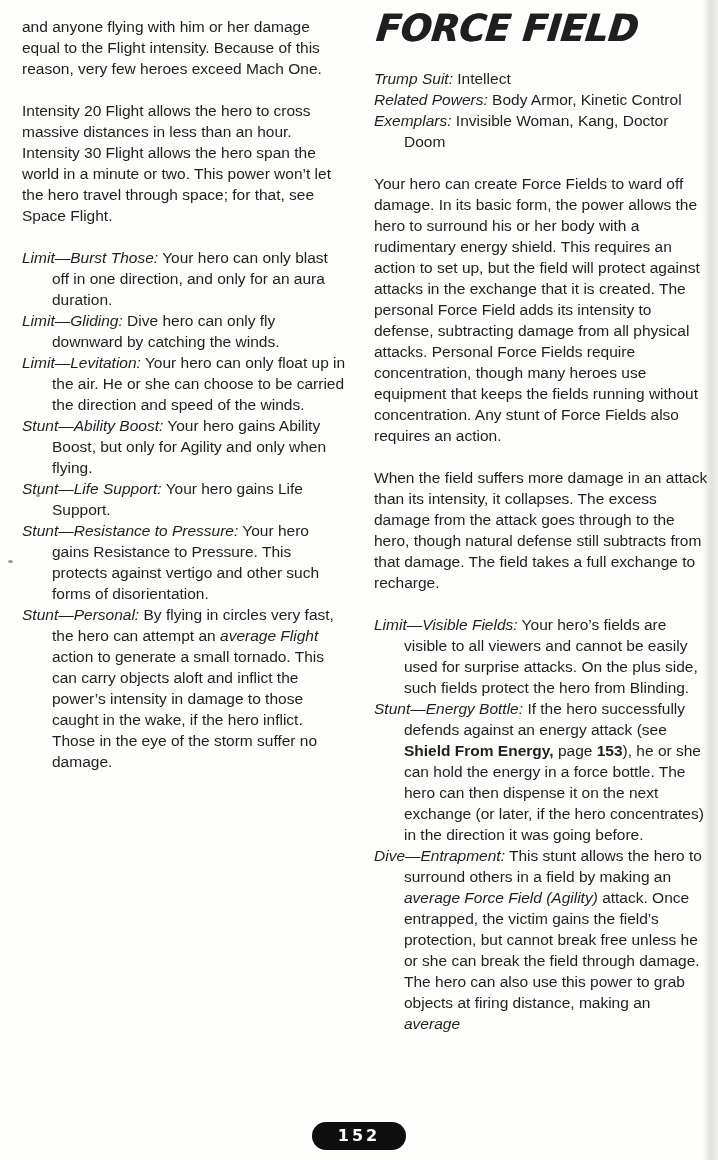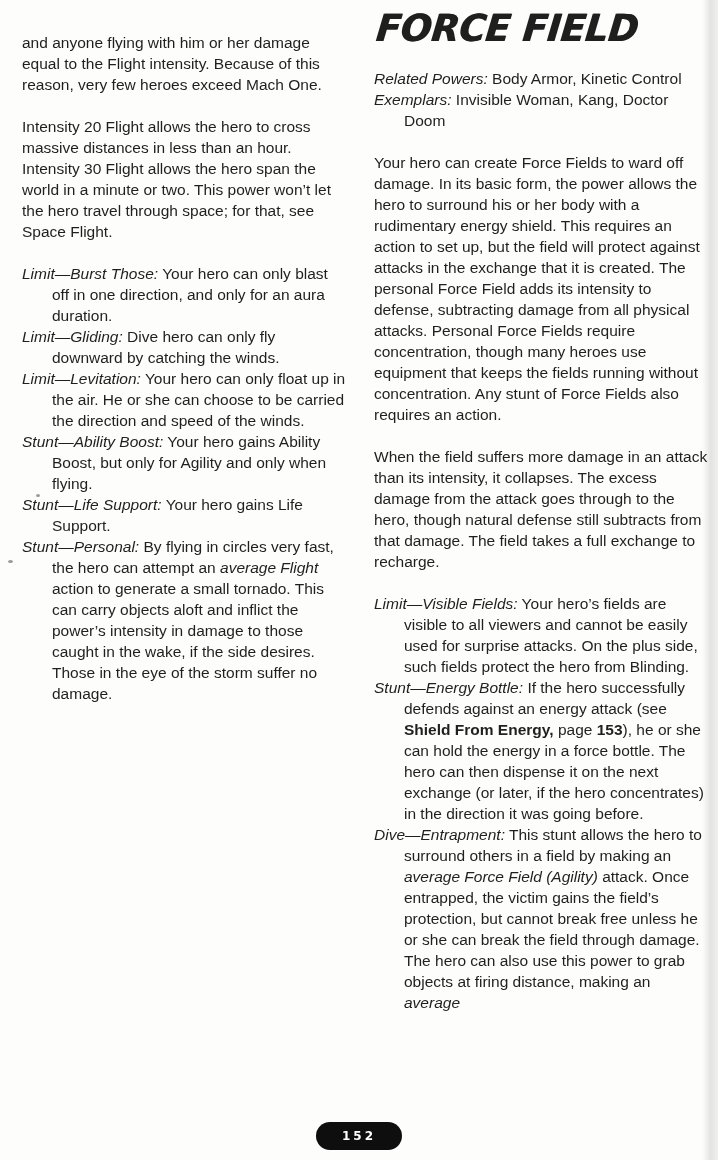--- a/index.html
+++ b/index.html
@@ -2,21 +2,21 @@
 <html style="--text: #1f1f1f; --badge_bg: #0e0e0e; --badge_text: #ffffff;"><head>
 <meta charset="utf-8">
 <style>
   html,body { margin:0; padding:0; background:#e9e9e7; }
   .page {
     position:relative; width:718px; height:1160px; overflow:hidden;
     background:#fdfdfb; color:var(--text,#1f1f1f);
     font-family:"Liberation Sans", sans-serif;
   }
   .col { position:absolute; font-size:15.5px; line-height:21px; }
-  .col-left  { left:22px;  top:32px; width:324px; }
+  .col-left  { left:22px;  top:16px; width:324px; }
   .col-right { left:374px; top:8px;  width:334px; }
   p.body-par { margin:0 0 21px 0; }
   .entries { margin:0; }
   .entry { padding-left:30px; text-indent:-30px; }
   .entry-label { font-style:italic; }
   .seg-i { font-style:italic; }
   .seg-b { font-weight:bold; }
   .title {
     font-family:"DejaVu Sans", sans-serif; font-weight:bold; font-style:italic;
     font-size:36px; line-height:42px; margin:0 0 18px 0; letter-spacing:0px;
@@ -24,21 +24,21 @@
     text-shadow:1px 0 0 currentColor;
   }
   .header-block { margin:0 0 21px 0; }
   .hdr { padding-left:30px; text-indent:-30px; }
   .footer {
     position:absolute; left:0; top:1122px; width:718px;
     display:flex; justify-content:center;
   }
   .pill {
     background:var(--badge_bg,#0e0e0e); color:var(--badge_text,#ffffff);
-    font-family:"DejaVu Sans", sans-serif; font-weight:bold; font-size:12px;
+    font-family:"DejaVu Sans", sans-serif; font-weight:bold; font-size:16px;
     line-height:22px; padding:3px 26px; border-radius:15px; letter-spacing:3px;
   }
   .page-edge {
     position:absolute; right:0; top:0; bottom:0; width:16px;
     background:linear-gradient(to right, rgba(0,0,0,0) 0%, rgba(0,0,0,0.10) 55%, rgba(0,0,0,0.05) 100%);
   }
   .speck { position:absolute; background:#9a9a96; border-radius:50%; }
   .speck1 { left:36px; top:494px; width:4px; height:3px; }
   .speck2 { left:8px;  top:560px; width:5px; height:3px; }
 </style>
@@ -66,30 +66,38 @@
       </div>
       <div class="entry">
         <span class="entry-label">Stunt—Ability Boost:</span>
         <span class="entry-text"><span>Your hero gains Ability Boost, but only for Agility and only when flying.</span></span>
       </div>
       <div class="entry">
         <span class="entry-label">Stunt—Life Support:</span>
         <span class="entry-text"><span>Your hero gains Life Support.</span></span>
       </div>
       <div class="entry">
+        <span class="entry-label">Stunt—Resistance to Pressure:</span>
+        <span class="entry-text"><span>Your hero gains Resistance to Pressure. This protects against vertigo and other such forms of disorientation.</span></span>
+      </div>
+      <div class="entry">
         <span class="entry-label">Stunt—Personal:</span>
-        <span class="entry-text"><span>By flying in circles very fast, the hero can attempt an </span><span class="seg-i">average Flight</span><span> action to generate a small tornado. This can carry objects aloft and inflict the power’s intensity in damage to those caught in the wake, if the side desires. Those in the eye of the storm suffer no damage.</span></span>
+        <span class="entry-text"><span>By flying in circles very fast, the hero can attempt an </span><span class="seg-i">average Flight</span><span> action to generate a small tornado. This can carry objects aloft and inflict the power’s intensity in damage to those caught in the wake, if the hero inflict. Those in the eye of the storm suffer no damage.</span></span>
       </div>
     </div>
   </div>
 
   <div class="col col-right">
     <h1 class="title">FORCE FIELD</h1>
 
     <div class="header-block">
+      <div class="hdr">
+        <span class="entry-label">Trump Suit:</span>
+        <span>Intellect</span>
+      </div>
       <div class="hdr">
         <span class="entry-label">Related Powers:</span>
         <span>Body Armor, Kinetic Control</span>
       </div>
       <div class="hdr">
         <span class="entry-label">Exemplars:</span>
         <span>Invisible Woman, Kang, Doctor Doom</span>
       </div>
     </div>
 

